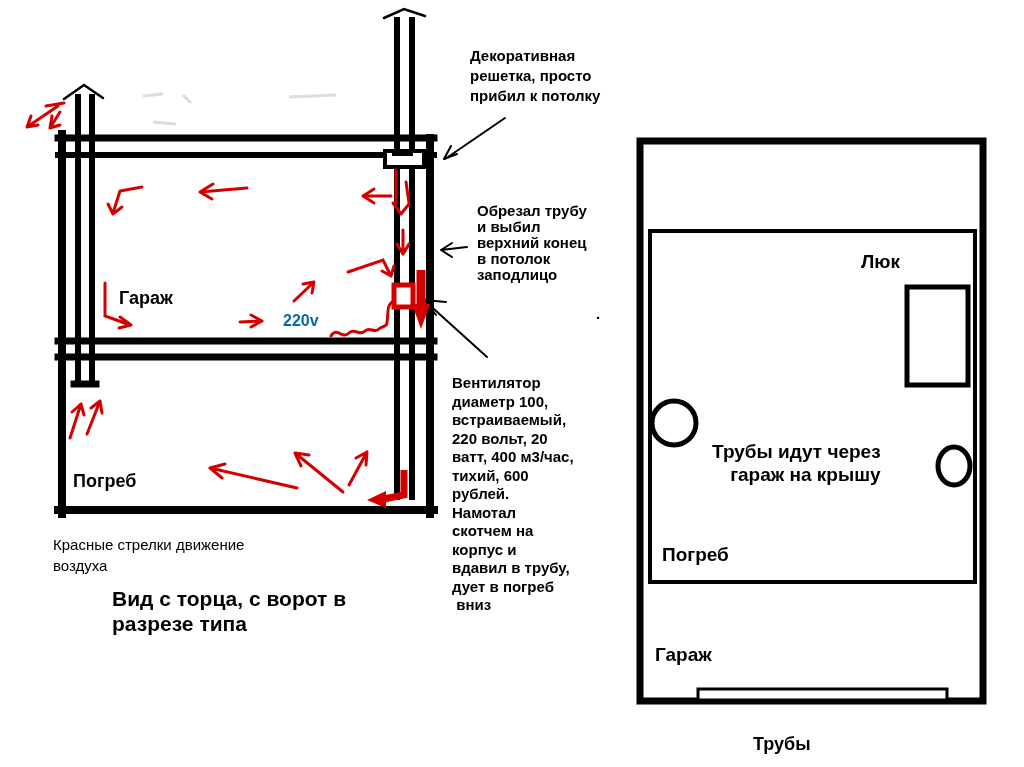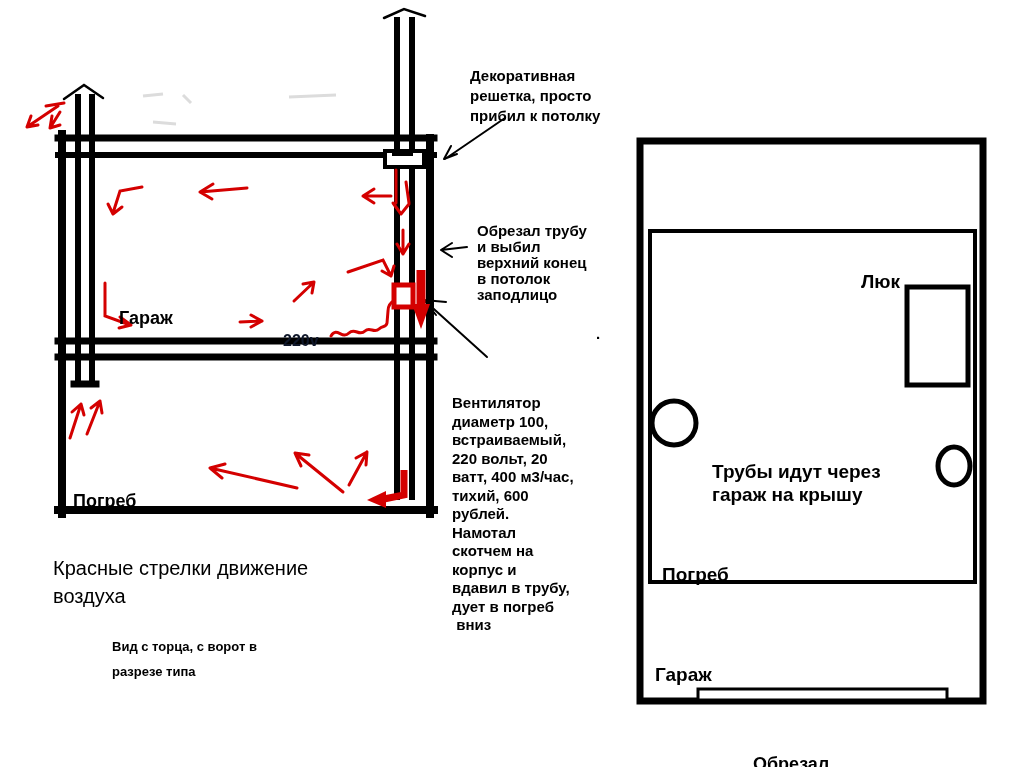--- a/index.html
+++ b/index.html
@@ -1,21 +1,21 @@
 <!DOCTYPE html>
 <html><head>
 <meta charset="utf-8">
 <style>
   html,body{margin:0;padding:0;background:#fff;}
   #canvas{
     position:relative;width:1024px;height:767px;background:#ffffff;overflow:hidden;
     font-family:"Liberation Sans",sans-serif;color:#000;
   }
   #drawing{position:absolute;left:0;top:0;}
-  .txt{position:absolute;white-space:pre;line-height:1.25;margin-top:20px;}
+  .txt{position:absolute;white-space:pre;line-height:1.25;}
   .b{font-weight:bold;}
   .ann{font-weight:bold;font-size:15px;}
   .lbl{font-weight:bold;font-size:18px;}
   .plan-lbl{font-weight:bold;font-size:19px;}
 </style>
 </head>
 <body>
 
 <div id="canvas">
 
@@ -134,32 +134,32 @@
 вдавил в трубу,
 дует в погреб
  вниз</div>
 
   <div class="txt" style="left:596px;top:305px;font-size:15px;font-weight:bold;">.</div>
 
   <div class="txt lbl" style="left:119px;top:287px;">Гараж</div>
 
   <div class="txt lbl" style="left:73px;top:470px;">Погреб</div>
 
-  <div class="txt" style="left:283px;top:311px;font-size:16px;font-weight:bold;color:#0f172a;">220v</div>
+  <div class="txt" style="left:283px;top:311px;font-size:16px;font-weight:bold;color:#0369a1;">220v</div>
 
-  <div class="txt" style="left:53px;top:534px;font-size:20px;line-height:28px;">Красные стрелки движение
+  <div class="txt" style="left:53px;top:534px;font-size:15px;line-height:21px;">Красные стрелки движение
 воздуха</div>
 
-  <div class="txt b" style="left:112px;top:614px;font-size:13px;line-height:25px;">Вид с торца, с ворот в
+  <div class="txt b" style="left:112px;top:586px;font-size:21px;line-height:25px;">Вид с торца, с ворот в
 разрезе типа</div>
 
   <div class="txt plan-lbl" style="left:861px;top:250px;">Люк</div>
 
-  <div class="txt plan-lbl" style="left:712px;top:440px;line-height:23px;">Трубы идут через
+  <div class="txt plan-lbl" style="left:712px;top:440px;line-height:23px;text-align:right;">Трубы идут через
 гараж на крышу</div>
 
   <div class="txt plan-lbl" style="left:662px;top:543px;">Погреб</div>
 
   <div class="txt plan-lbl" style="left:655px;top:643px;">Гараж</div>
 
-  <div class="txt lbl" style="left:753px;top:733px;">Обрезал</div>
+  <div class="txt lbl" style="left:753px;top:733px;">Трубы</div>
 
 </div>
 
 </body></html>

